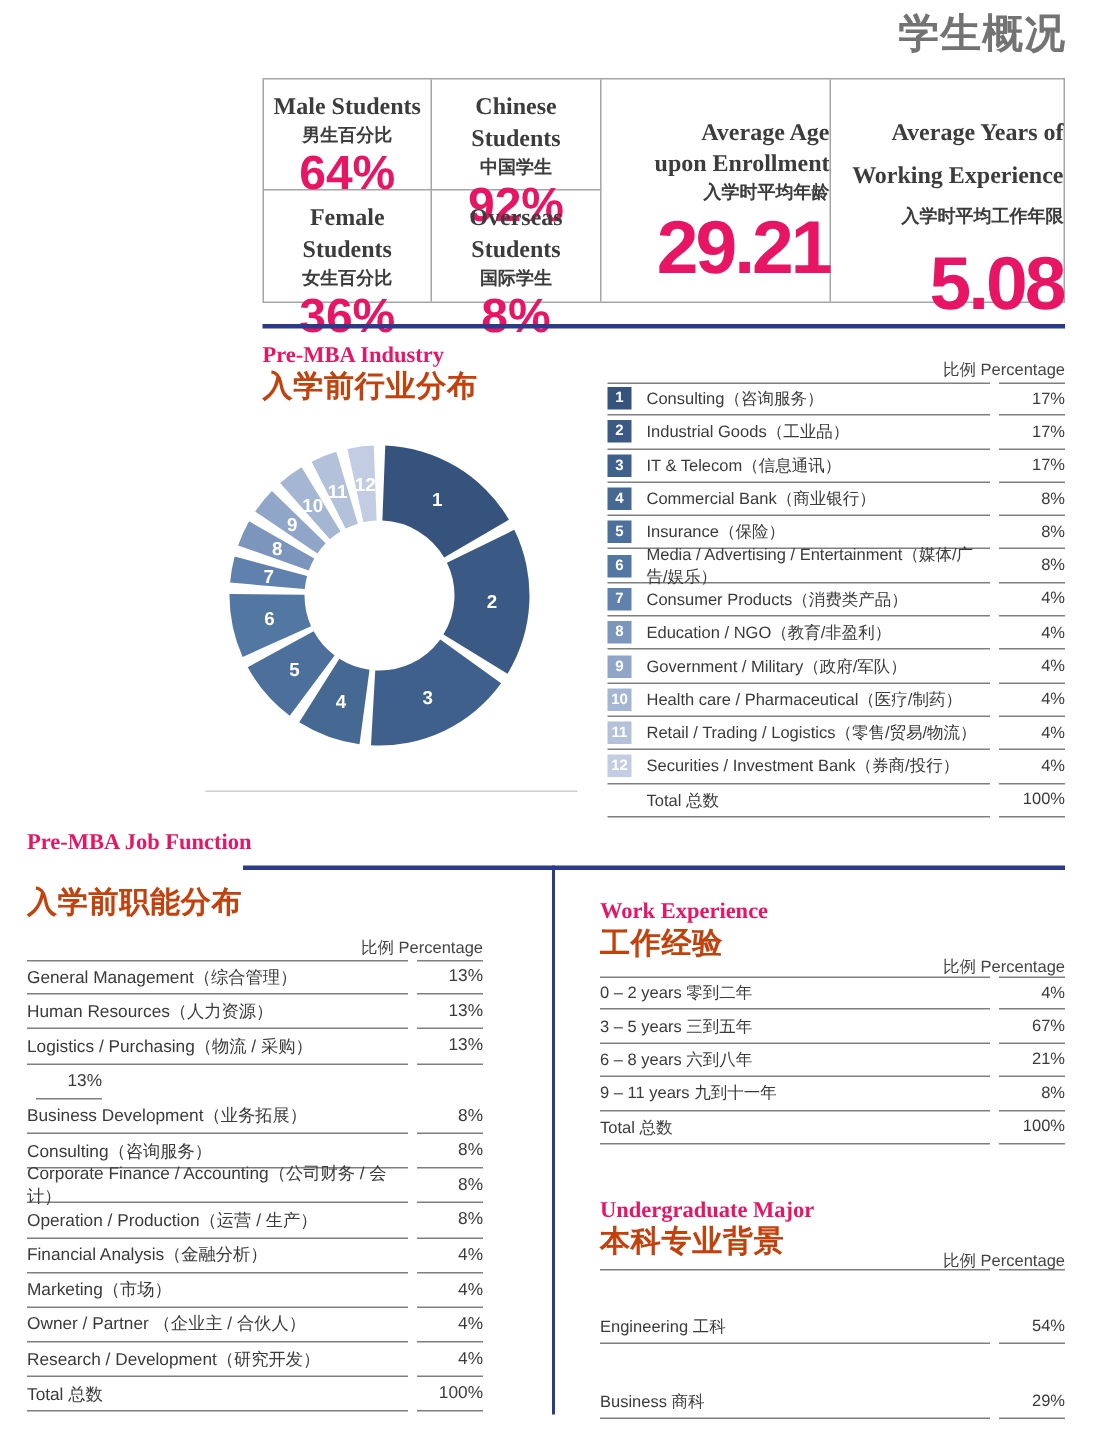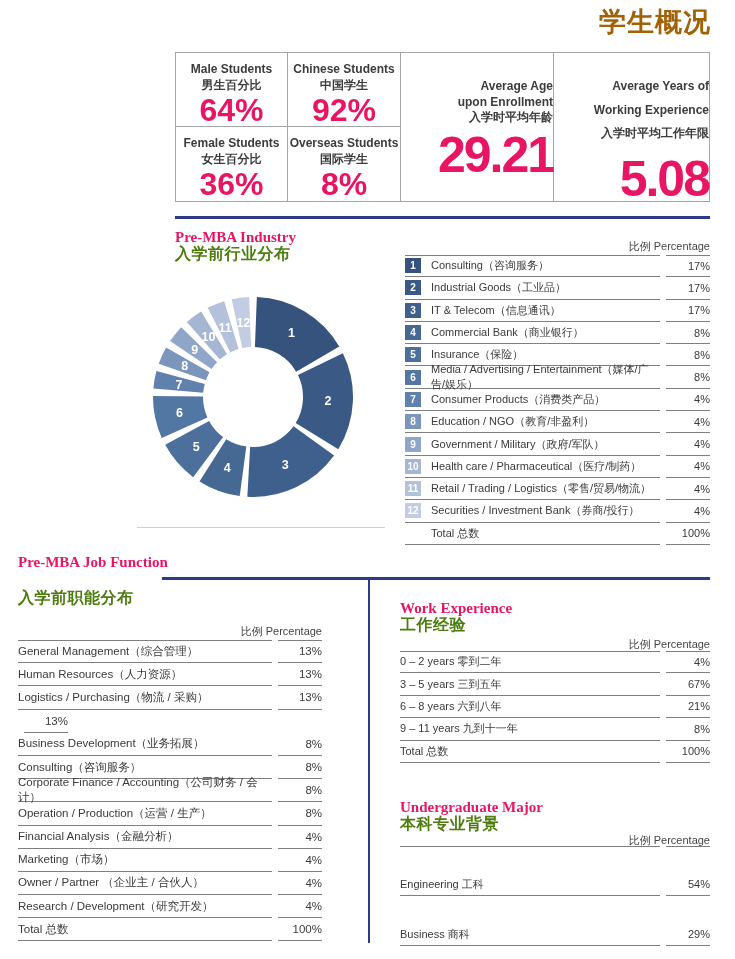--- a/index.html
+++ b/index.html
@@ -1,45 +1,45 @@
 <!DOCTYPE html>
 <html><head>
 <meta charset="utf-8">
 <style>
   html,body{margin:0;padding:0;background:#fff;}
   body{width:735px;height:959px;position:relative;overflow:hidden;
        font-family:"Liberation Sans","DejaVu Sans",sans-serif;color:#3f3f3f;}
   .abs{position:absolute;}
   
-  #page-title{top:4px;right:24px;font-size:27px;font-weight:bold;color:#a16207;letter-spacing:1px;}
+  #page-title{top:4px;right:24px;font-size:27px;font-weight:bold;color:#737373;letter-spacing:1px;}
   
   #stats-grid{left:175px;top:52px;width:535px;height:150px;border:1px solid #a5a5a5;box-sizing:border-box;}
   .cell{position:absolute;box-sizing:border-box;display:flex;flex-direction:column;align-items:center;text-align:center;}
-  .cell .en{font-size:12px;font-weight:bold;color:#3c3c3c;line-height:1.3;}
+  .cell .en{font-size:16px;font-weight:bold;color:#3c3c3c;line-height:1.3;font-family:Liberation Serif, serif;}
   .cell .zh{font-size:12px;font-weight:bold;color:#3c3c3c;line-height:1.3;}
   .cell .val{color:#e81464;font-weight:bold;}
   .small-cell{padding-top:9px;}
   .small-cell .val{font-size:32px;line-height:1.05;margin-top:1px;}
   .big-cell{padding-top:26px;align-items:flex-end;}
   .big-cell .val{font-size:50px;line-height:1.0;margin-top:4px;letter-spacing:-2px;}
   #cell-male{left:0;top:0;width:112px;height:74px;border-right:1px solid #a5a5a5;border-bottom:1px solid #a5a5a5;}
   #cell-chinese{left:112px;top:0;width:113px;height:74px;border-right:1px solid #a5a5a5;border-bottom:1px solid #a5a5a5;}
   #cell-female{left:0;top:74px;width:112px;height:74px;border-right:1px solid #a5a5a5;}
   #cell-overseas{left:112px;top:74px;width:113px;height:74px;border-right:1px solid #a5a5a5;}
   #cell-age{left:225px;top:0;width:153px;height:148px;border-right:1px solid #a5a5a5;}
   #cell-years{left:378px;top:0;width:155px;height:148px;gap:8px;}
   
   .navy-rule{background:#2d3a8c;}
   #rule-top{left:175px;top:216px;width:535px;height:3px;}
   #rule-mid{left:162px;top:577px;width:548px;height:3px;}
   #v-divider{left:368px;top:577px;width:2px;height:366px;}
   #faint-line{left:137px;top:527px;width:248px;height:1px;background:#cfcfcf;}
   
   .sec-en{font-family:"Liberation Serif","DejaVu Serif",serif;font-size:15px;font-weight:600;color:#e81464;}
-  .sec-zh{font-size:16px;font-weight:bold;color:#4d7c0f;letter-spacing:0.5px;}
+  .sec-zh{font-size:20px;font-weight:bold;color:#c2410c;letter-spacing:0.5px;}
   
   .thead{font-size:11px;color:#444;text-align:right;}
   .ptable{font-size:11px;color:#3a3a3a;}
   .trule{display:flex;height:0;}
   .trule .c1{flex:1;border-bottom:1px solid #7f7f7f;}
   .trule .cg{width:6px;}
   .trule .c2{width:44px;border-bottom:1px solid #7f7f7f;}
   .trow{display:flex;align-items:stretch;}
   .tlabel{flex:1;border-bottom:1px solid #7f7f7f;display:flex;align-items:center;}
   .tgap{width:6px;}

